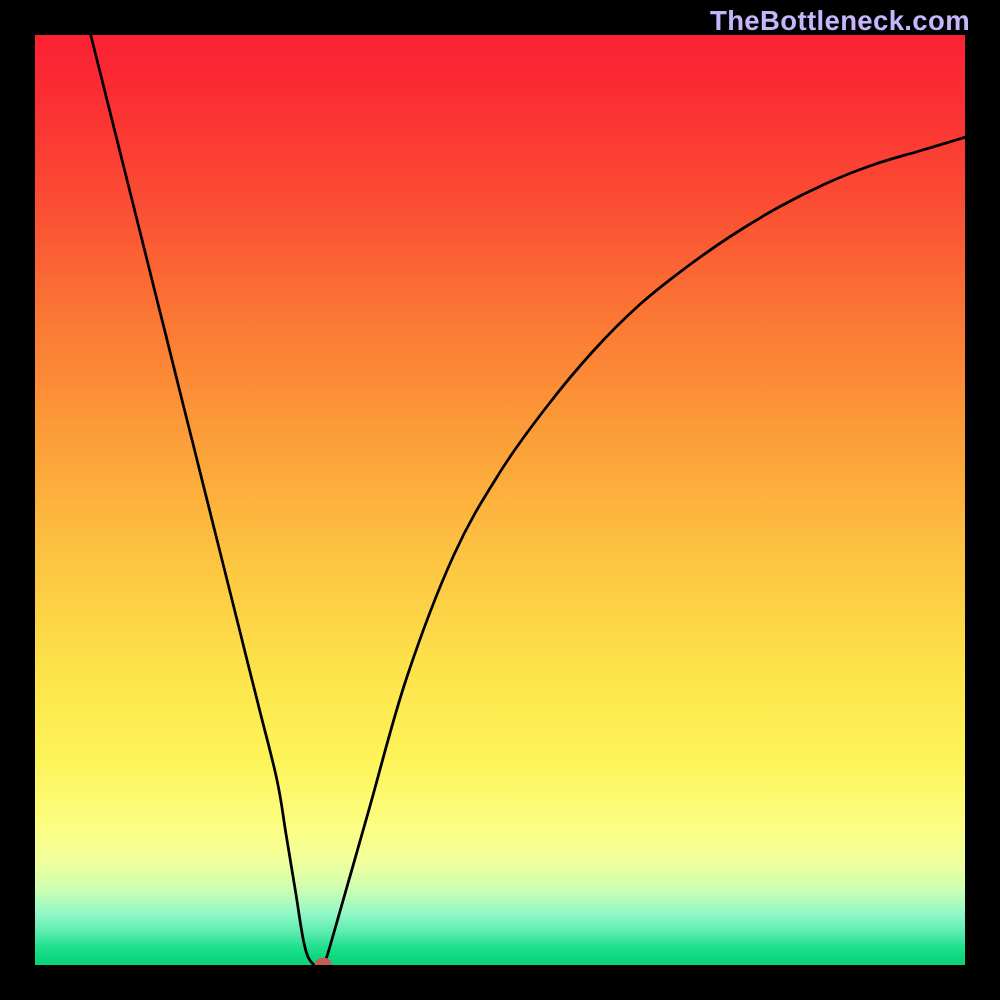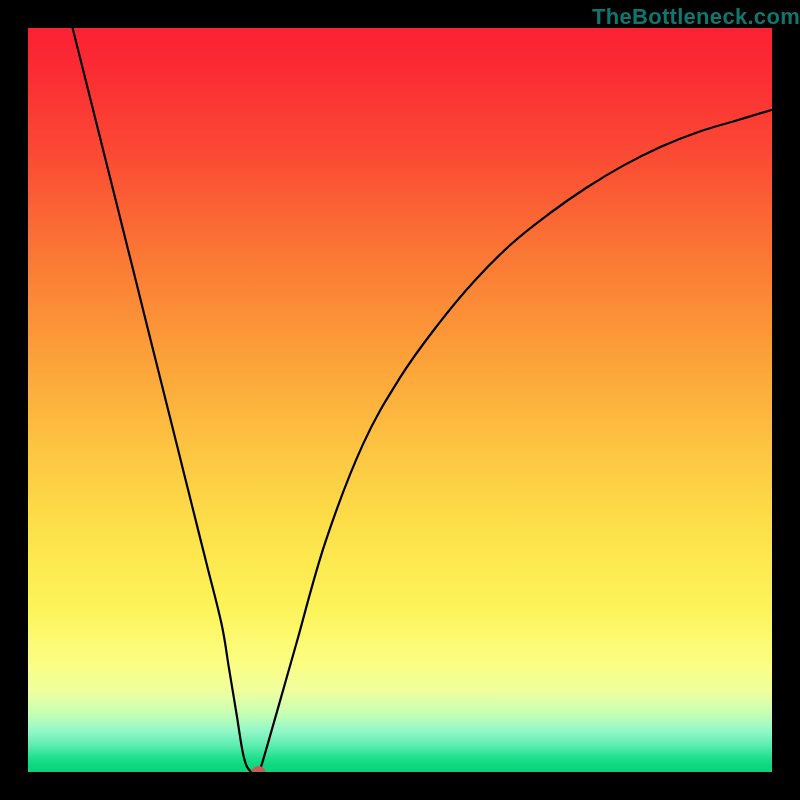--- a/index.html
+++ b/index.html
@@ -7,22 +7,22 @@
     width: 800px;
     height: 800px;
     background: #000;
     position: relative;
     font-family: Arial, Helvetica, sans-serif;
     overflow: hidden;
   }
   .watermark {
     position: absolute;
     top: 4px;
-    right: 0;
-    color: #0f766e;
+    right: 24px;
+    color: #c4b5fd;
     font-size: 22px;
     font-weight: 600;
     letter-spacing: 0.3px;
     z-index: 5;
   }
   .plot-area {
     position: absolute;
     left: 28px;
     top: 28px;
     width: 744px;

